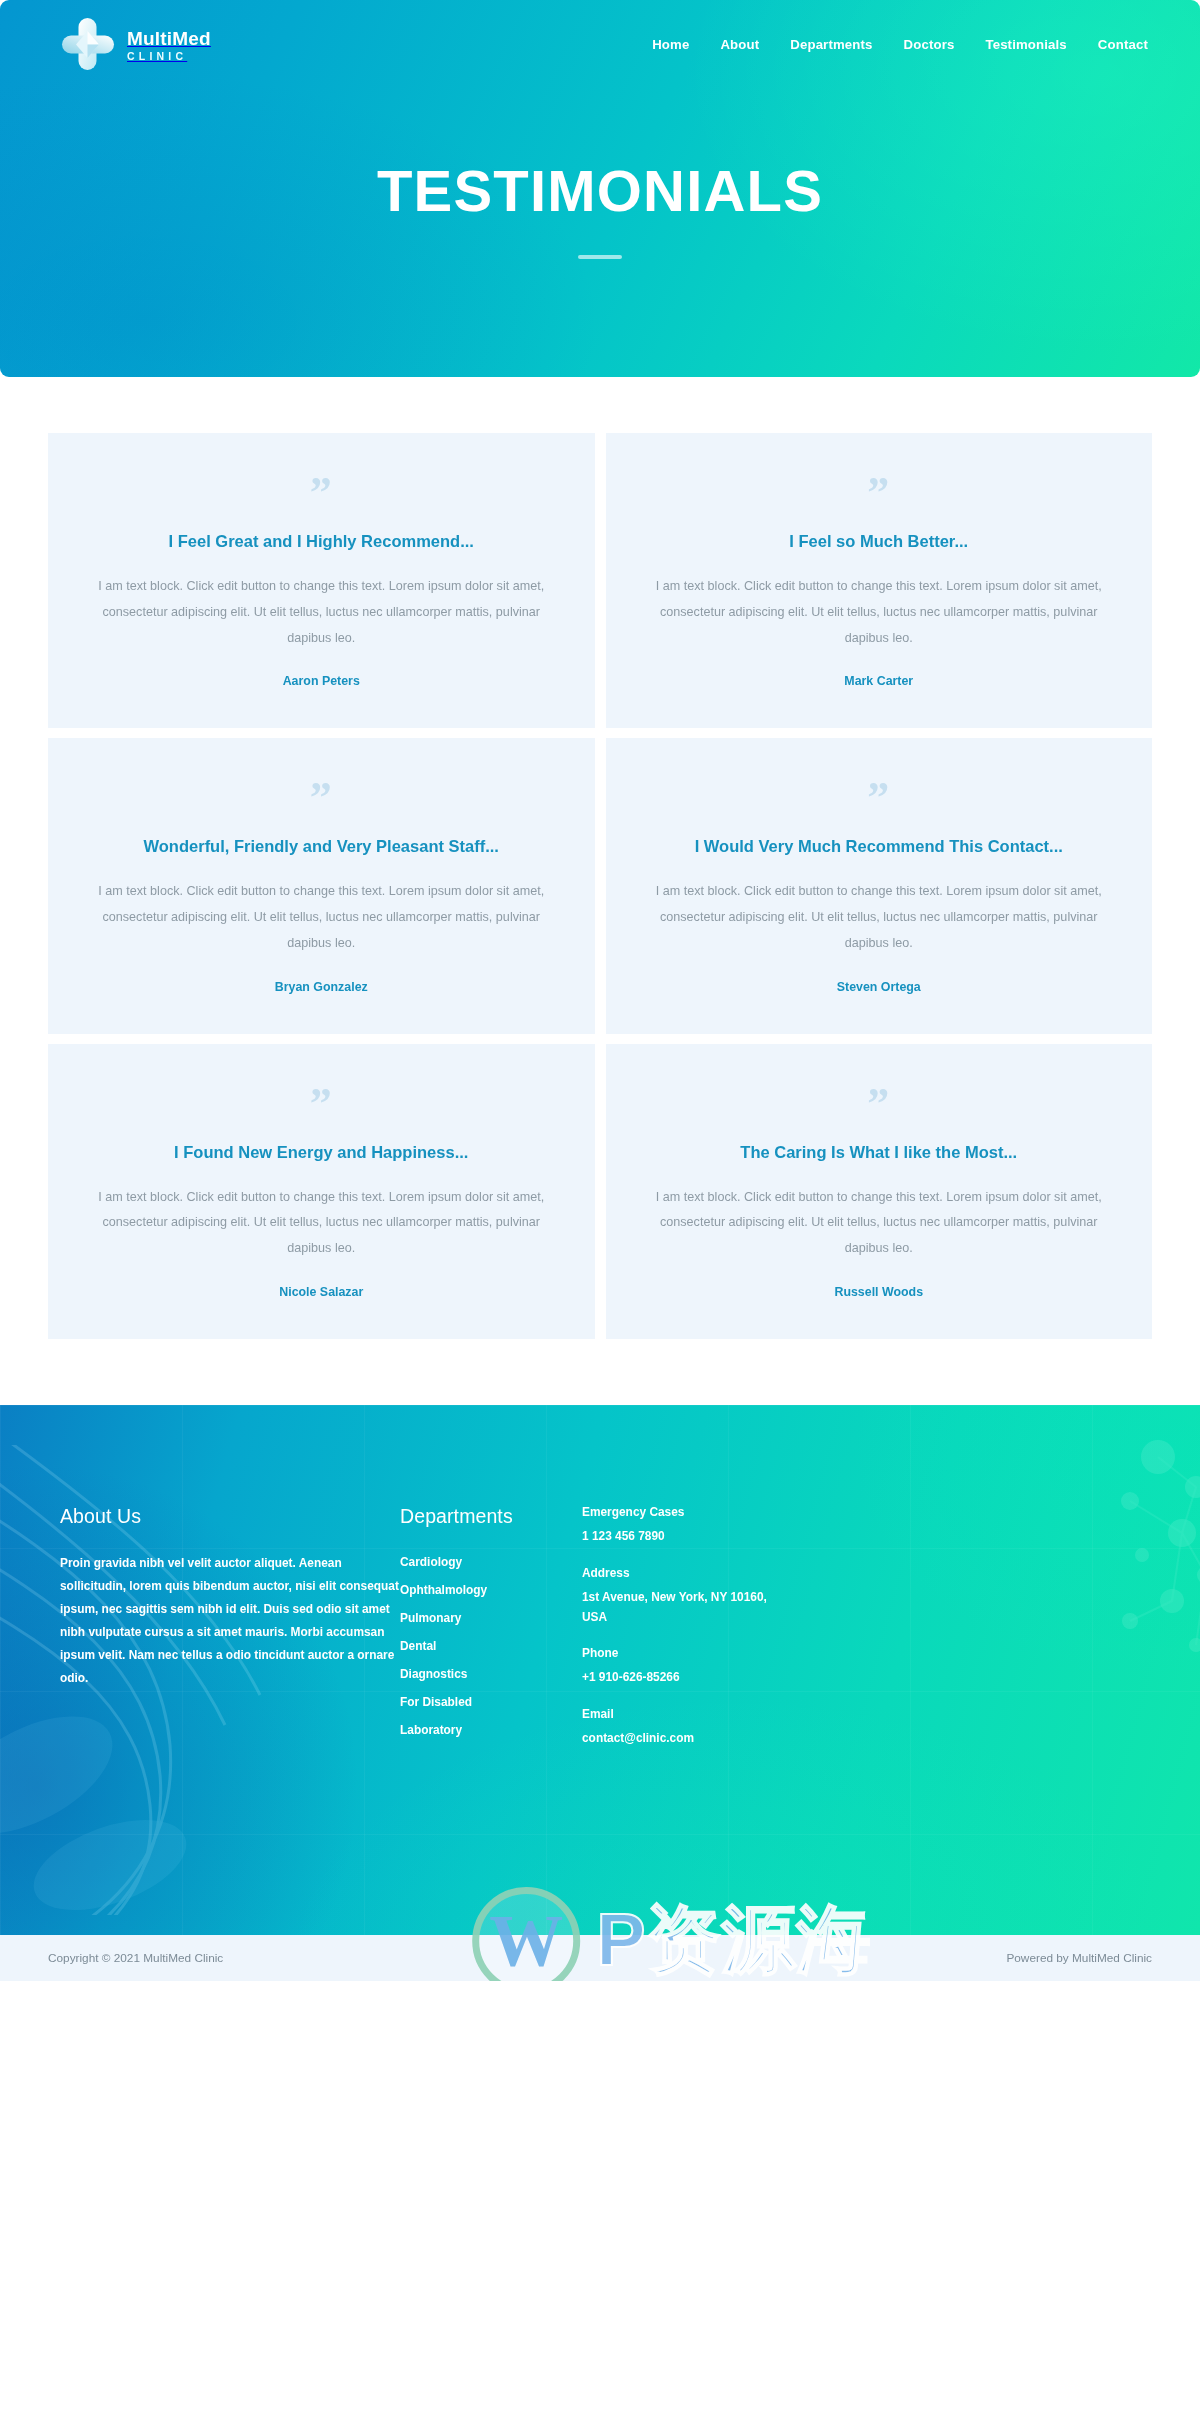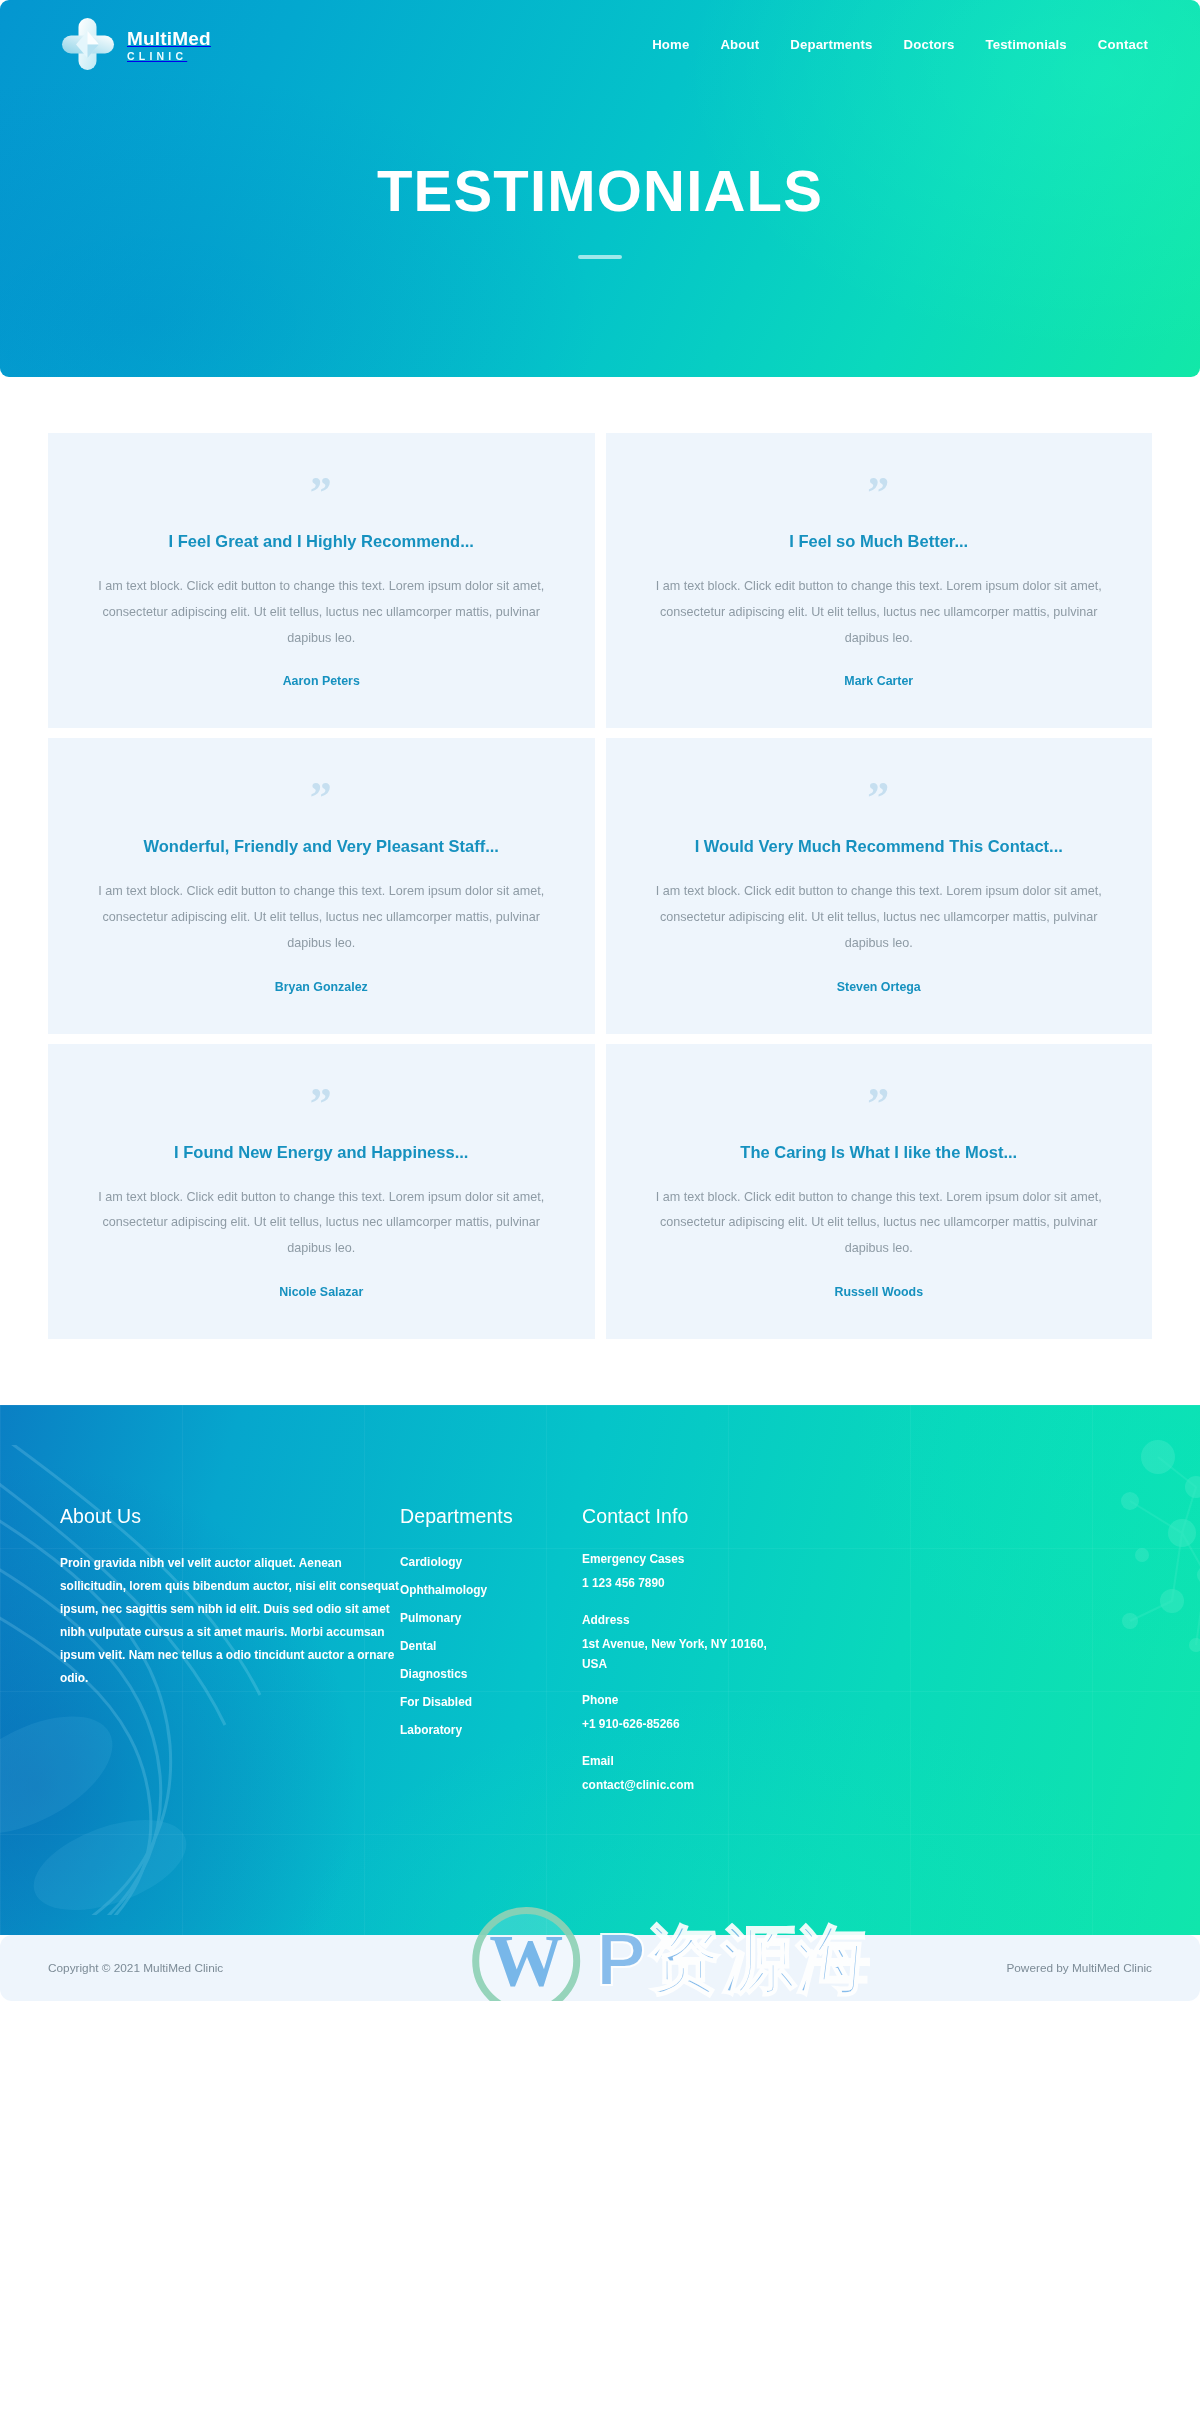--- a/index.html
+++ b/index.html
@@ -220,27 +220,26 @@
     font-size: 11.9px;
     font-weight: bold;
     line-height: 1.66;
     max-width: 212px;
   }
 
   
   .bottombar {
     position: relative;
     width: 1200px;
-    height: 66px;
+    height: 46px;
     background: #eef5fc;
     display: flex;
     align-items: center;
     justify-content: space-between;
     padding: 0 48px;
-    border-radius: 12px;
   }
   .bottombar span {
     color: #7c8b96;
     font-size: 11.8px;
   }
 
   
   .watermark {
     position: absolute;
     left: 50%;
@@ -425,21 +424,20 @@
         <li><a href="#">Ophthalmology</a></li>
         <li><a href="#">Pulmonary</a></li>
         <li><a href="#">Dental</a></li>
         <li><a href="#">Diagnostics</a></li>
         <li><a href="#">For Disabled</a></li>
         <li><a href="#">Laboratory</a></li>
       </ul>
     </section>
 
     <section class="col-contact">
-      <h4 class="foot-head">Contact Info</h4>
 
       <div class="ci-block">
         <div class="ci-label">Emergency Cases</div>
         <div class="ci-value">1 123 456 7890</div>
       </div>
 
       <div class="ci-block">
         <div class="ci-label">Address</div>
         <div class="ci-value">1st Avenue, New York, NY 10160, USA</div>
       </div>

